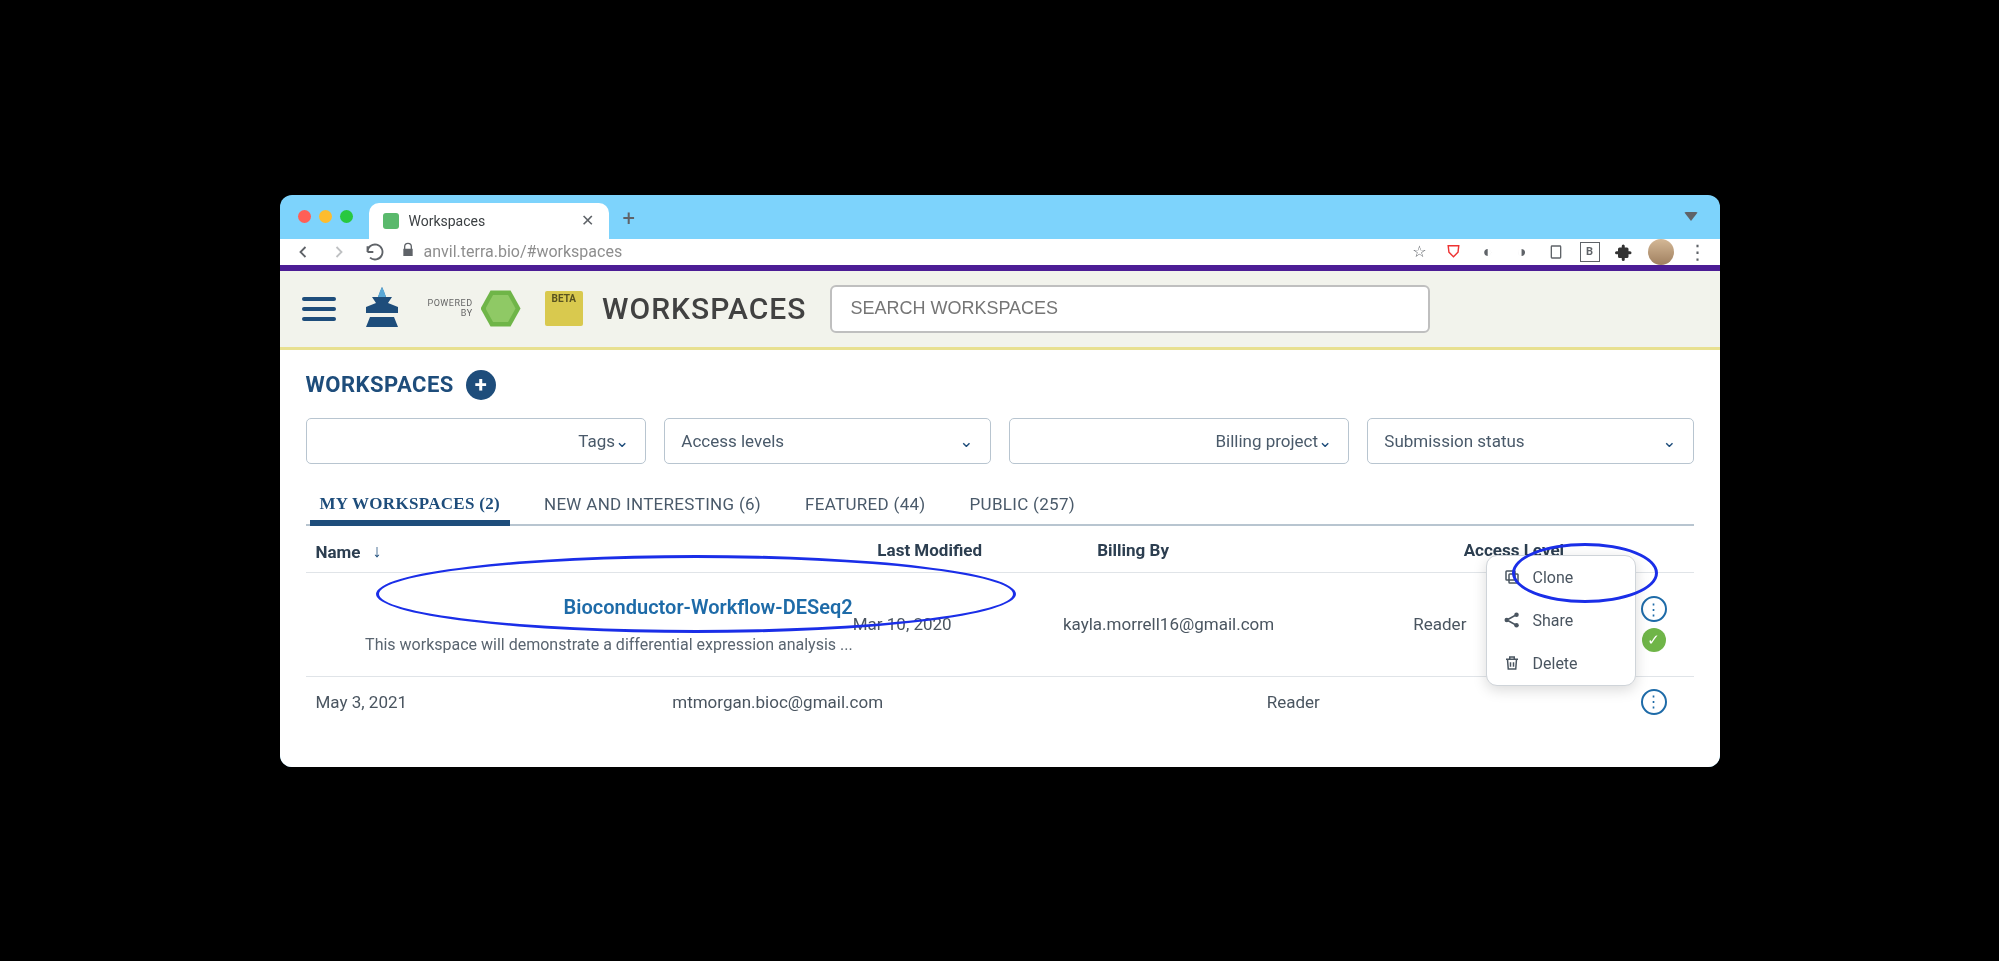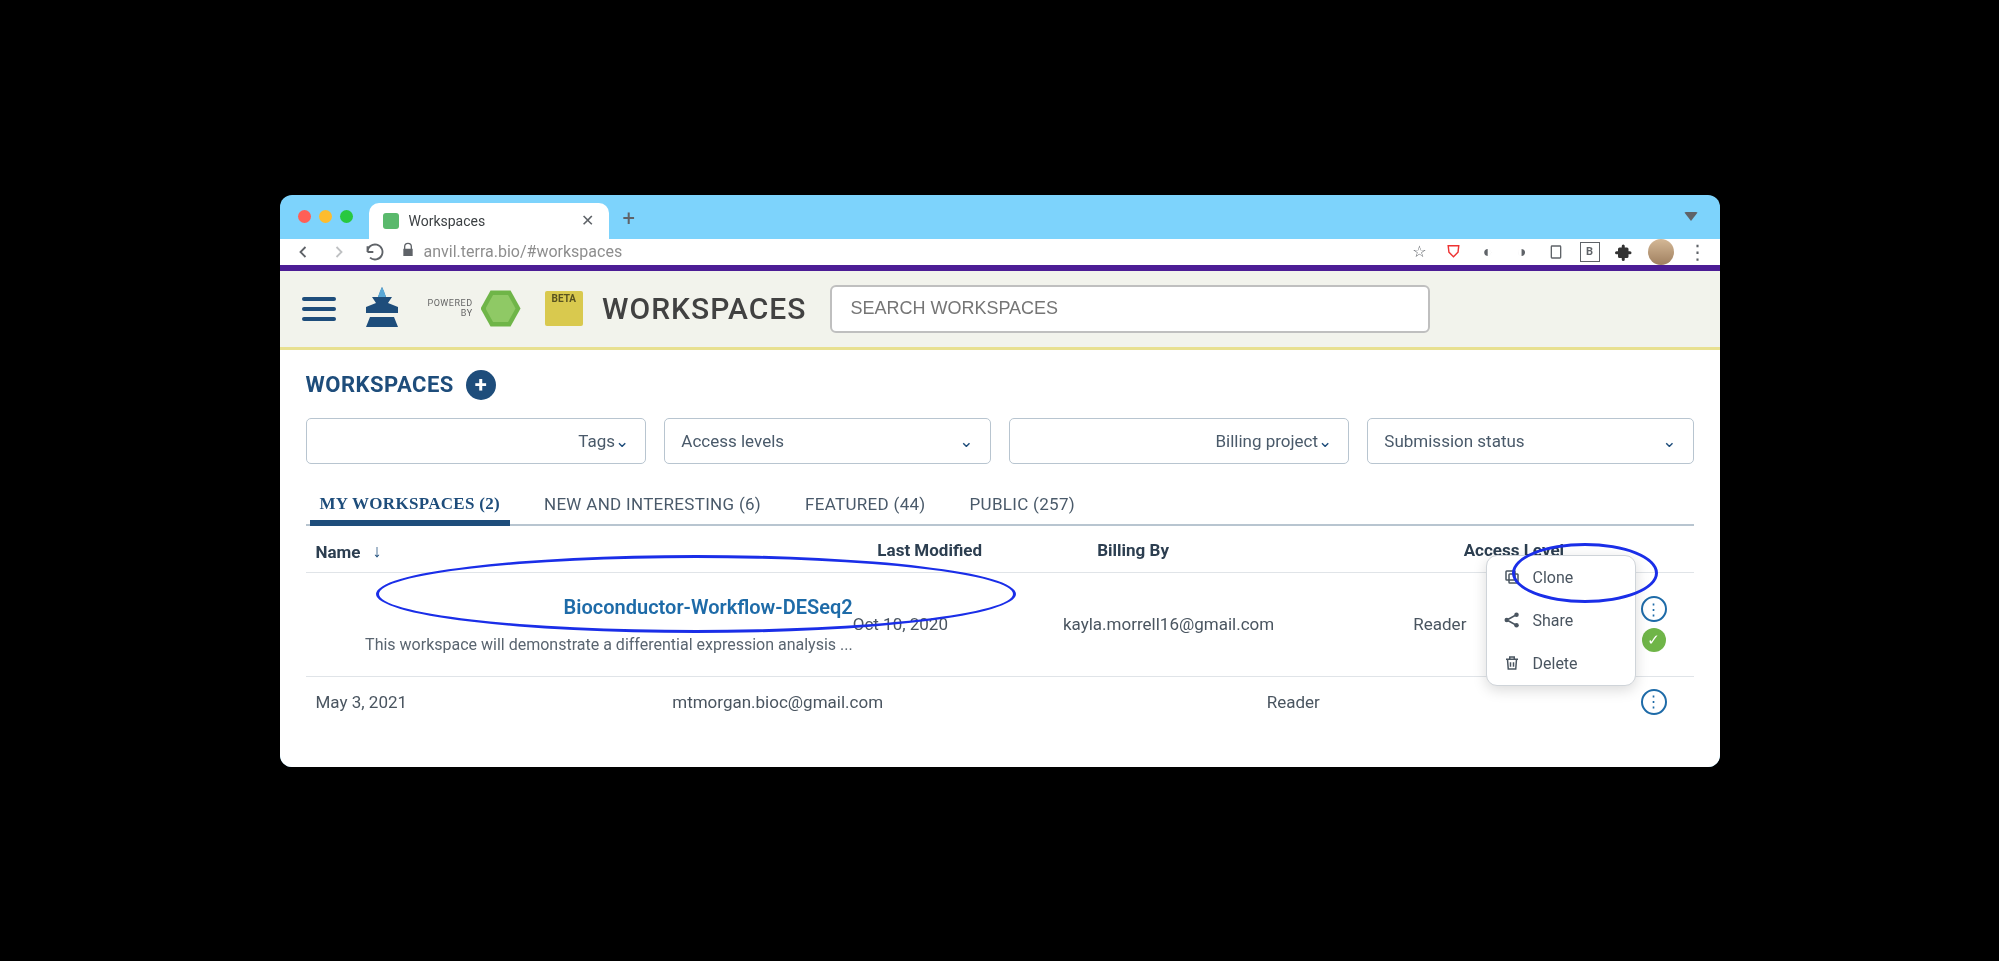--- a/index.html
+++ b/index.html
@@ -259,21 +259,21 @@
       <div class="col-acc">Access Level</div>
     </div>
 
     <div class="row" style="padding-top:22px;padding-bottom:22px">
       <div class="ellipse big"></div>
       <div class="ellipse small"></div>
       <div class="cell col-name">
         <a class="ws-name">Bioconductor-Workflow-DESeq2</a>
         <div class="ws-desc">This workspace will demonstrate a differential expression analysis ...</div>
       </div>
-      <div class="cell col-date txt">Oct 10, 2020</div>
+      <div class="cell col-date txt">Mar 10, 2020</div>
       <div class="cell col-by txt">kayla.morrell16@gmail.com</div>
       <div class="cell col-acc txt">Reader</div>
       <div class="row-actions">
         <div class="dots-circle">⋮</div>
         <div class="check">✓</div>
       </div>
       <div class="popup">
         <div class="popup-item">
           <svg class="picon" viewBox="0 0 24 24" fill="none" stroke="#4a5560" stroke-width="2">
               <rect x="8" y="8" width="12" height="12" rx="1"></rect>

